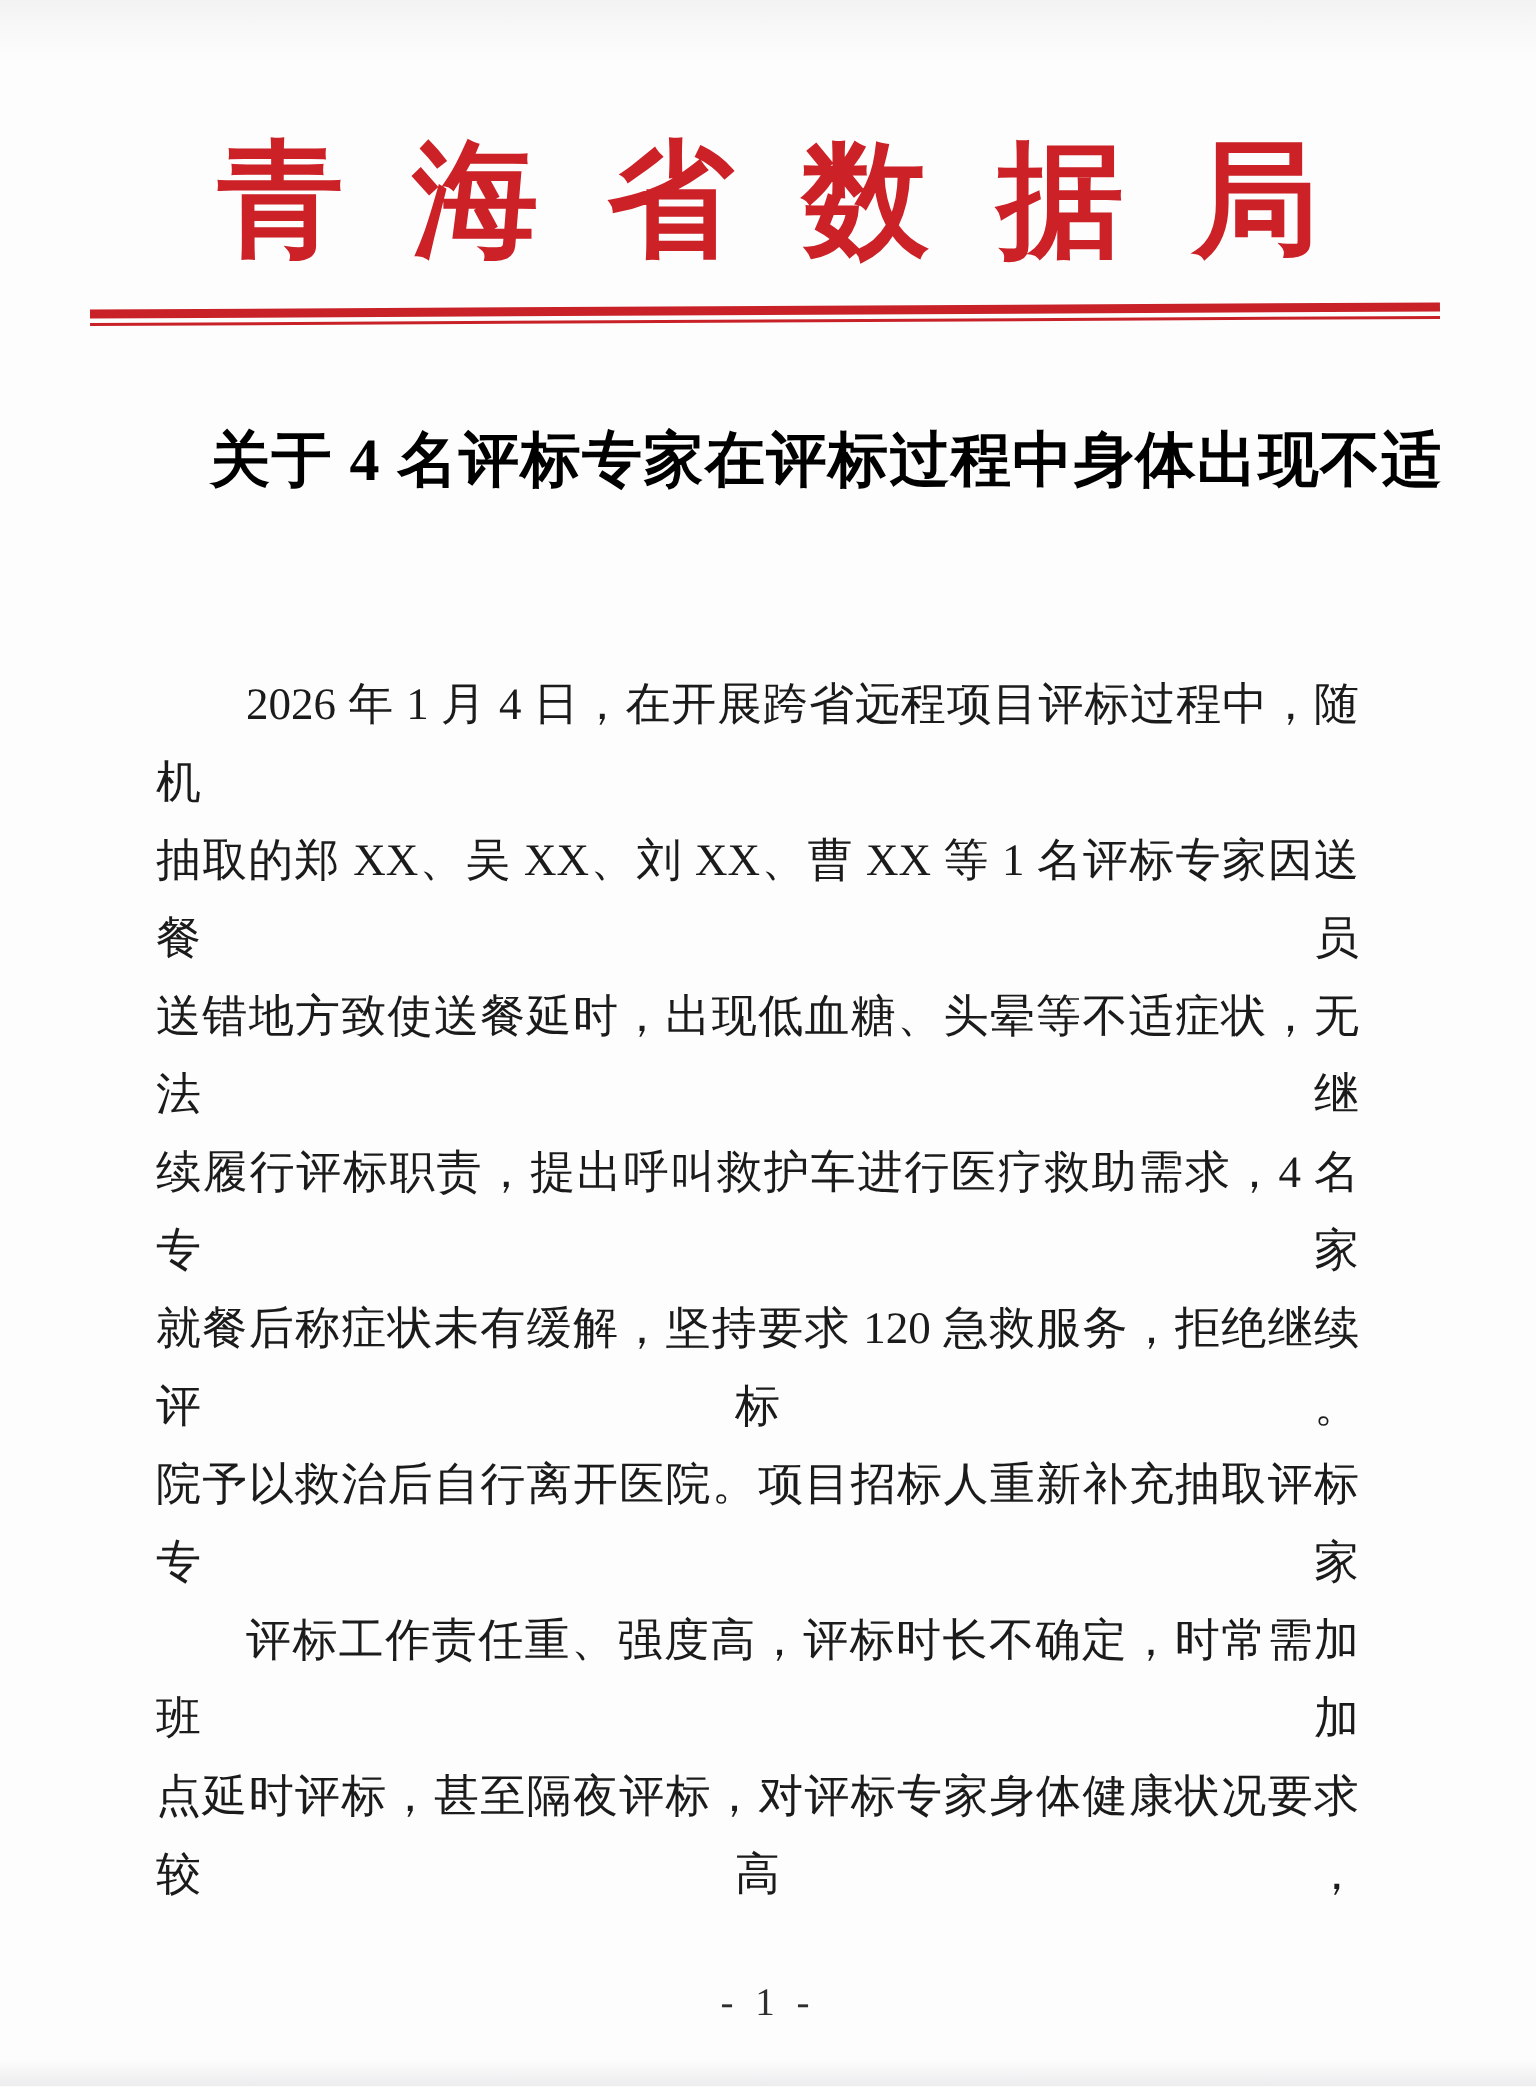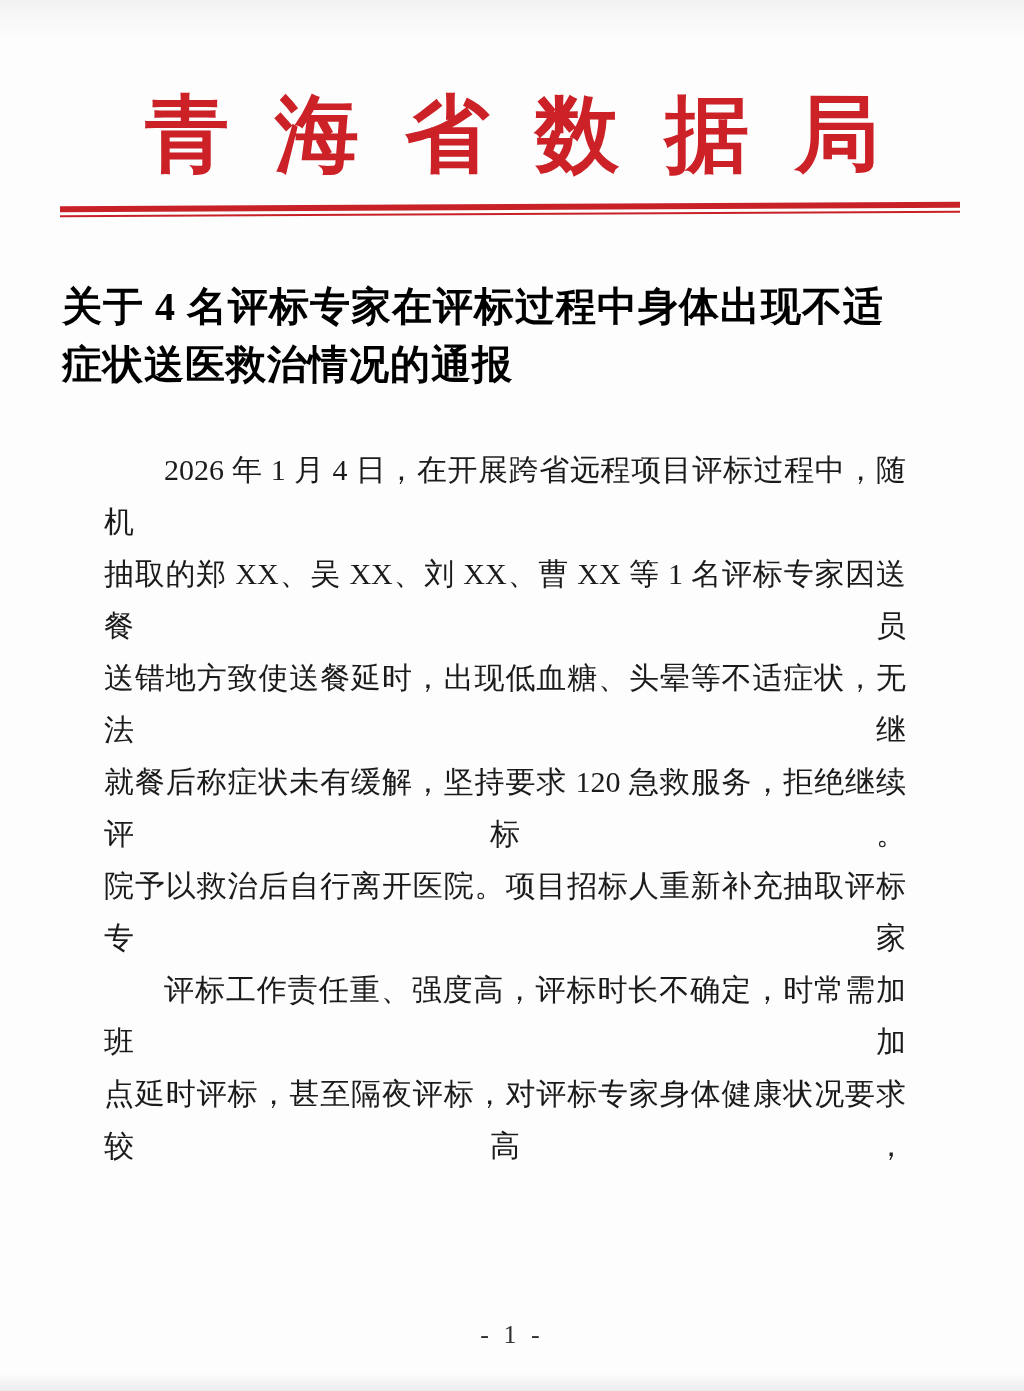--- a/index.html
+++ b/index.html
@@ -41,21 +41,21 @@
     position: absolute;
     top: 204px; left: 60px; width: 900px;
     transform: rotate(-0.3deg);
   }
   .red-rule .thick { height: 6px; background: #c92128; }
   .red-rule .gap   { height: 3px; background: transparent; }
   .red-rule .thin  { height: 2px; background: #c92128; }
   .doc-title {
     position: absolute;
     top: 278px; left: 62px; width: 900px;
-    text-align: left;
+    text-align: right;
     font-size: 40px;
     line-height: 58px;
     font-weight: bold;
     color: #000000;
     letter-spacing: 1px;
   }
   .doc-body {
     position: absolute;
     top: 444px; left: 104px; width: 802px;
     font-size: 30px;
@@ -89,27 +89,27 @@
   <div class="agency-header">青海省数据局</div>
 
   <div class="red-rule">
     <div class="thick"></div>
     <div class="gap"></div>
     <div class="thin"></div>
   </div>
 
   <div class="doc-title">
     <div>关于 4 名评标专家在评标过程中身体出现不适</div>
-    <div>症状送医救治情况的通报</div>
   </div>
 
   <div class="doc-body">
       <div class="line first">2026 年 1 月 4 日，在开展跨省远程项目评标过程中，随机</div>
       <div class="line">抽取的郑 XX、吴 XX、刘 XX、曹 XX 等 1 名评标专家因送餐员</div>
       <div class="line">送错地方致使送餐延时，出现低血糖、头晕等不适症状，无法继</div>
+      <div class="line">续履行评标职责，提出呼叫救护车进行医疗救助需求，4 名专家</div>
       <div class="line">就餐后称症状未有缓解，坚持要求 120 急救服务，拒绝继续评标。</div>
       <div class="line">院予以救治后自行离开医院。项目招标人重新补充抽取评标专家</div>
       <div class="line first">评标工作责任重、强度高，评标时长不确定，时常需加班加</div>
       <div class="line">点延时评标，甚至隔夜评标，对评标专家身体健康状况要求较高，</div>
     </div>
 
   <div class="page-number">- 1 -</div>
 
   <div class="scan-bottom"></div>
 

